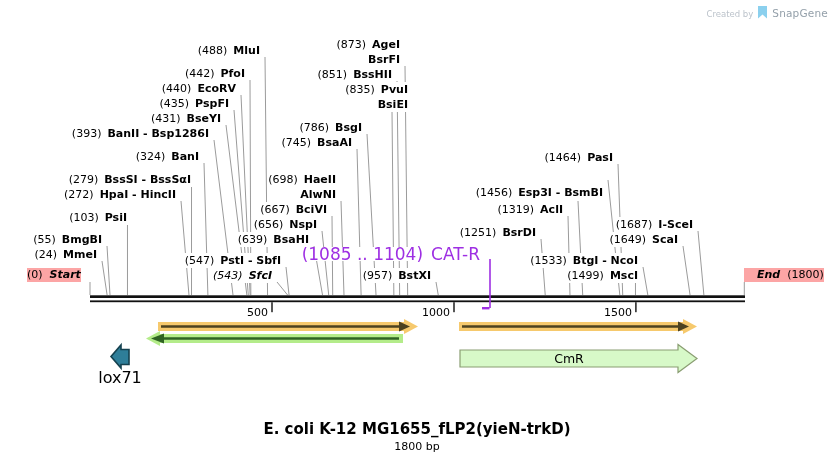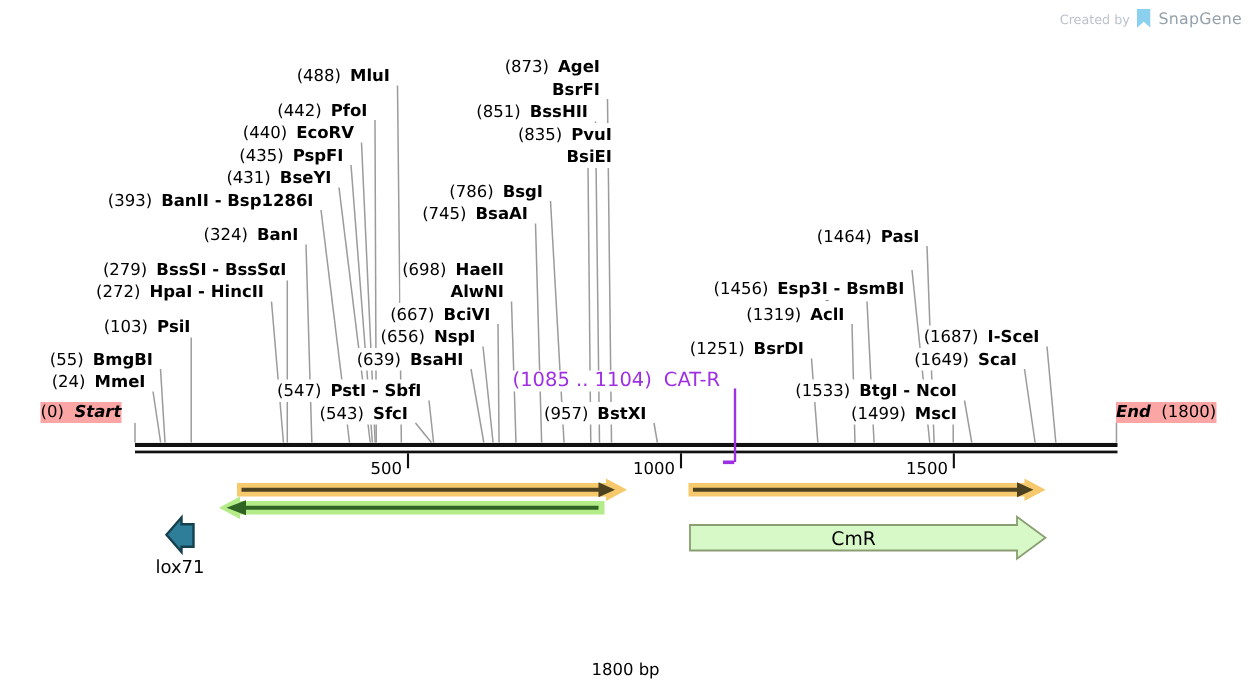--- a/index.html
+++ b/index.html
@@ -9,26 +9,26 @@
   }
   #map-svg { position:absolute; left:0; top:0; }
   .callout { stroke:#9b9b9b; stroke-width:1; }
   .site-label {
     position:absolute; text-align:right; font-size:11px; line-height:15px;
     white-space:nowrap; background:#fff; padding:0 1px;
   }
   .site-label .pos { font-weight:400; margin-right:6px; }
   .site-label .name { font-weight:700; }
   .anchor-label { position:absolute; font-size:11px; line-height:14px; white-space:nowrap; background:#fca5a5; }
-  .anchor-name { font-weight:700; font-style:italic; }
+  .anchor-name { font-weight:700; font-style:italic;margin-left:13px; }
   .gap-l { margin-left:7px; }
-  .catr-label { position:absolute; text-align:right; font-size:13px; line-height:14px; white-space:nowrap; color:#9e2fe3; background:#fff; }
+  .catr-label { position:absolute; text-align:right; font-size:17px; line-height:14px; white-space:nowrap; color:#9e2fe3; background:#fff; }
   .catr-label .catname { margin-left:8px; }
   .ruler-num { position:absolute; font-size:11px; line-height:13px; }
-  .feature-label { position:absolute; font-size:12px; line-height:14px; text-align:center; }
+  .feature-label { position:absolute; font-size:16px; line-height:14px; text-align:center; }
   .map-title { position:absolute; left:0; right:0; top:420px; text-align:center; font-size:15px; font-weight:700; }
   .map-subtitle { position:absolute; left:0; right:0; top:440px; text-align:center; font-size:11px; }
   .watermark { position:absolute; top:6px; right:6px; display:flex; align-items:flex-end; gap:5px; }
   .wm-created { font-size:8.5px; color:#bcc3cb; }
   .wm-brand { font-size:10.5px; color:#94a0aa; letter-spacing:0.2px; }
 </style>
 </head>
 <body>
 
 <div id="canvas">
@@ -166,21 +166,21 @@
       </div>
       <div class="site-label" style="right: 597px; top: 81px;">
         <div><span class="pos">(440)</span><span class="name">EcoRV</span></div>
       </div>
       <div class="site-label" style="right: 588px; top: 66px;">
         <div><span class="pos">(442)</span><span class="name">PfoI</span></div>
       </div>
       <div class="site-label" style="right: 573px; top: 43px;">
         <div><span class="pos">(488)</span><span class="name">MluI</span></div>
       </div>
-      <div class="site-label" style="right: 561px; top: 268px;">
+      <div class="site-label" style="right: 561px; top: 268px; font-style: italic;">
         <div><span class="pos">(543)</span><span class="name">SfcI</span></div>
       </div>
       <div class="site-label" style="right: 552px; top: 253px;">
         <div><span class="pos">(547)</span><span class="name">PstI - SbfI</span></div>
       </div>
       <div class="site-label" style="right: 524px; top: 232px;">
         <div><span class="pos">(639)</span><span class="name">BsaHI</span></div>
       </div>
       <div class="site-label" style="right: 516px; top: 217px;">
         <div><span class="pos">(656)</span><span class="name">NspI</span></div>
@@ -234,14 +234,15 @@
         <div><span class="pos">(1533)</span><span class="name">BtgI - NcoI</span></div>
       </div>
       <div class="site-label" style="right: 155px; top: 232px;">
         <div><span class="pos">(1649)</span><span class="name">ScaI</span></div>
       </div>
       <div class="site-label" style="right: 140px; top: 217px;">
         <div><span class="pos">(1687)</span><span class="name">I-SceI</span></div>
       </div>
     </div>
 
+  <div class="map-title">E. coli K-12 MG1655_fLP2(yieN-trkD)</div>
   <div class="map-subtitle">1800 bp</div>
 </div>
 
 </body></html>

